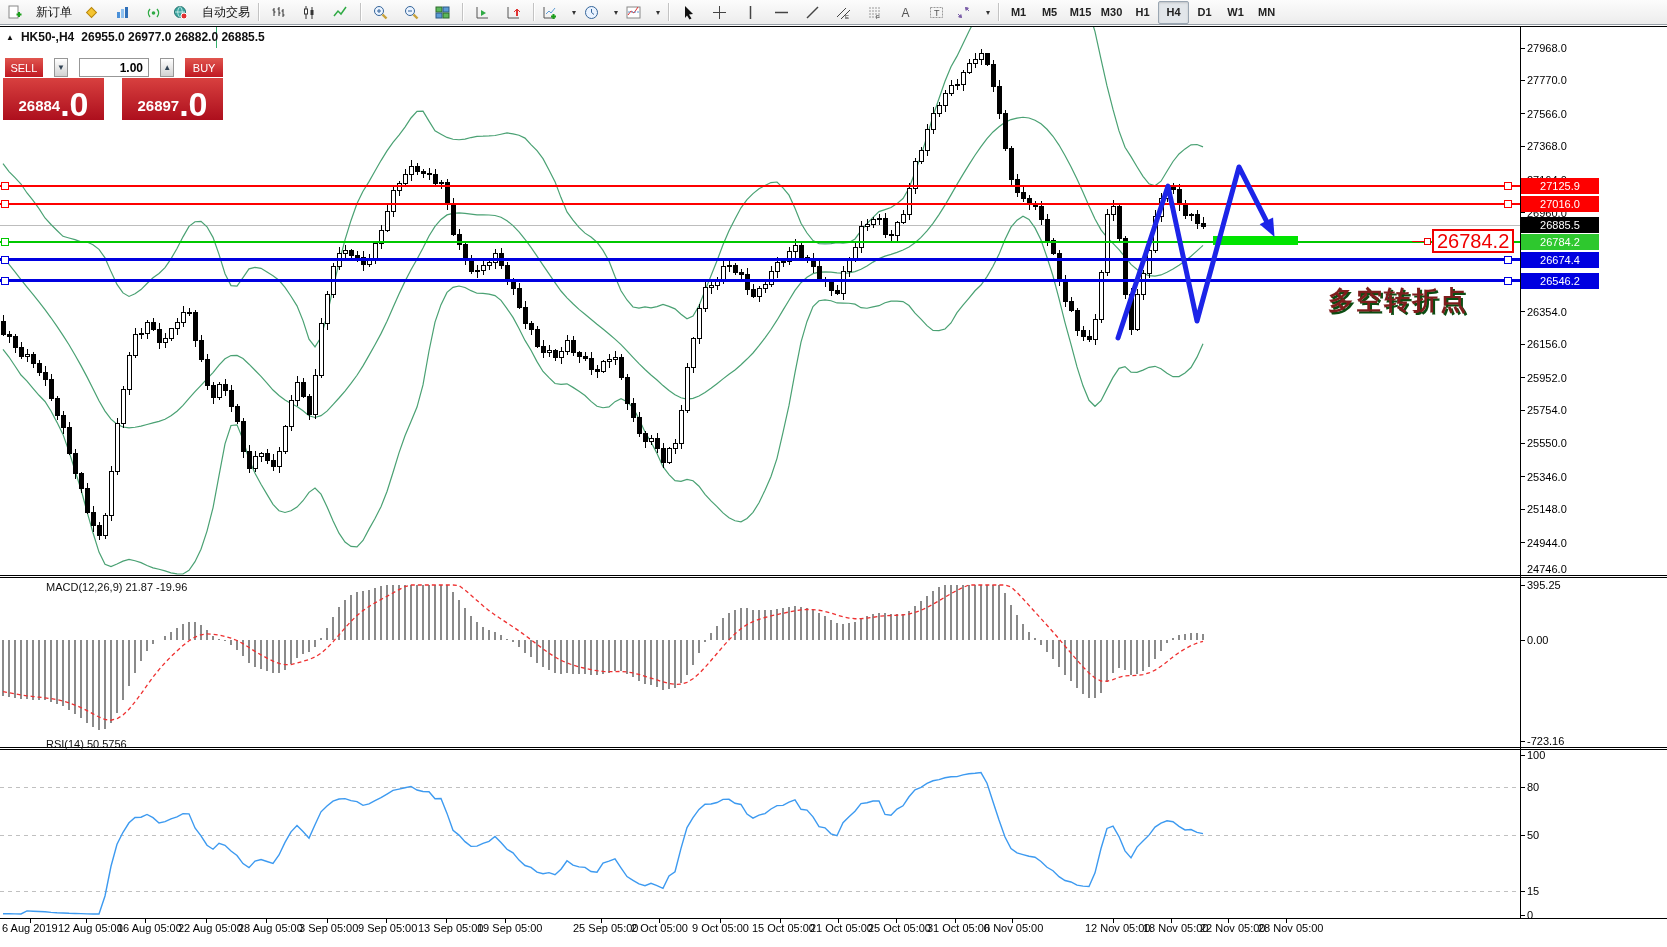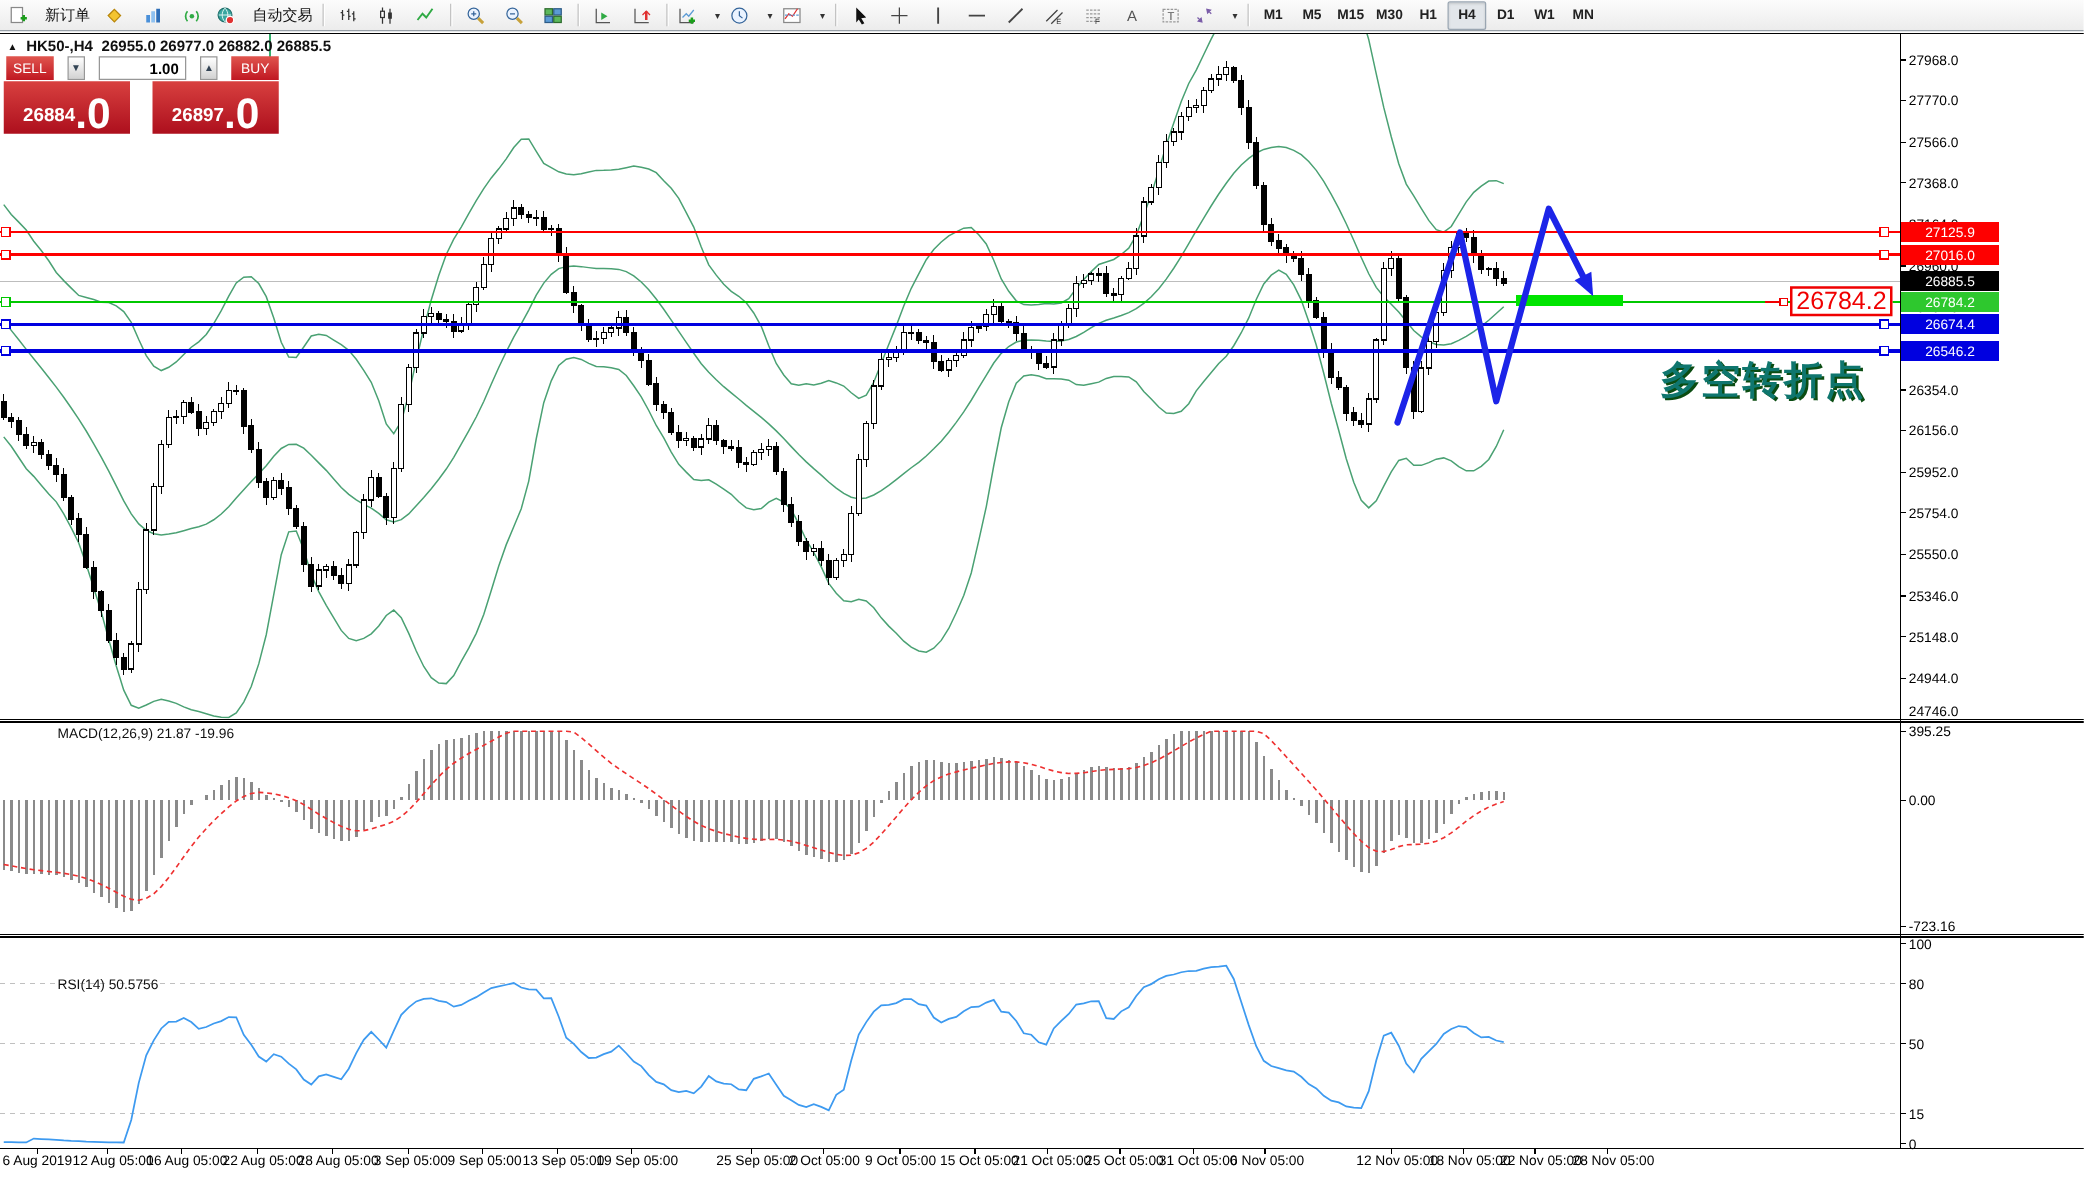--- a/index.html
+++ b/index.html
@@ -19,39 +19,39 @@
   .tsep{width:1px;height:18px;background:#c3c3c3;margin:0 4px;box-shadow:1px 0 0 #fff;}
   
   #chart{position:absolute;top:0;left:0;z-index:1;shape-rendering:crispEdges;}
   
   .ovl{position:absolute;z-index:4;}
   .chart-header{left:6px;top:30px;font-size:12px;font-weight:bold;color:#101010;
                 display:flex;align-items:center;gap:7px;}
   .collapse{font-size:8px;color:#111;}
   
   .tpanel{left:3px;top:45px;width:220px;}
-  .tp-row{display:flex;height:19px;gap:11px;margin:0 0 1px 2px;}
+  .tp-row{display:flex;height:19px;gap:11px;margin:13px 0 1px 2px;}
   .btn-sell,.btn-buy{width:49px;background:linear-gradient(#e0554e,#c01822);color:#fff;
         font-size:11px;display:flex;align-items:center;justify-content:center;}
   .spin{width:18px;box-sizing:border-box;background:linear-gradient(#ffffff,#d2d2d2);
         border:1px solid #979797;display:flex;align-items:center;justify-content:center;
         font-size:8px;color:#345;}
   .vol{width:70px;height:19px;box-sizing:border-box;border:1px solid #979797;
        text-align:right;font-size:12px;padding:0 5px;font-family:inherit;font-weight:bold;}
   .tp-big{display:flex;gap:18px;margin-left:0px;}
   .big-box{width:107px;height:42px;background:linear-gradient(#d8403f,#ad0f1d);color:#fff;
        display:flex;align-items:flex-end;justify-content:center;padding-bottom:1px;box-sizing:border-box;}
   .bp-main{font-size:15px;font-weight:bold;line-height:15px;margin-bottom:6px;}
   .bp-big{font-size:34px;font-weight:bold;line-height:30px;}
   
   .ind-label{font-size:11px;color:#101010;padding-left:40px;}
   #macd-label{left:6px;top:581px;}
-  #rsi-label{left:6px;top:782px;}
+  #rsi-label{left:6px;top:738px;}
   
-  #annotation{left:1328px;top:283px;font-size:31px;font-weight:bold;color:#0f766e;
+  #annotation{left:1328px;top:283px;font-size:26px;font-weight:bold;color:#7f1d1d;
               text-shadow:2px 2px 0 #0b4d12;letter-spacing:2px;}
   #price-tag{left:1432px;top:229px;border:2px solid #f00000;color:#f00000;background:#fff;
              font-size:20px;line-height:20px;padding:0 3px;font-weight:normal;}
 </style>
 </head>
 <body>
 
 <svg id="chart" width="1667" height="947">
     <defs>
       <clipPath id="mainclip">

